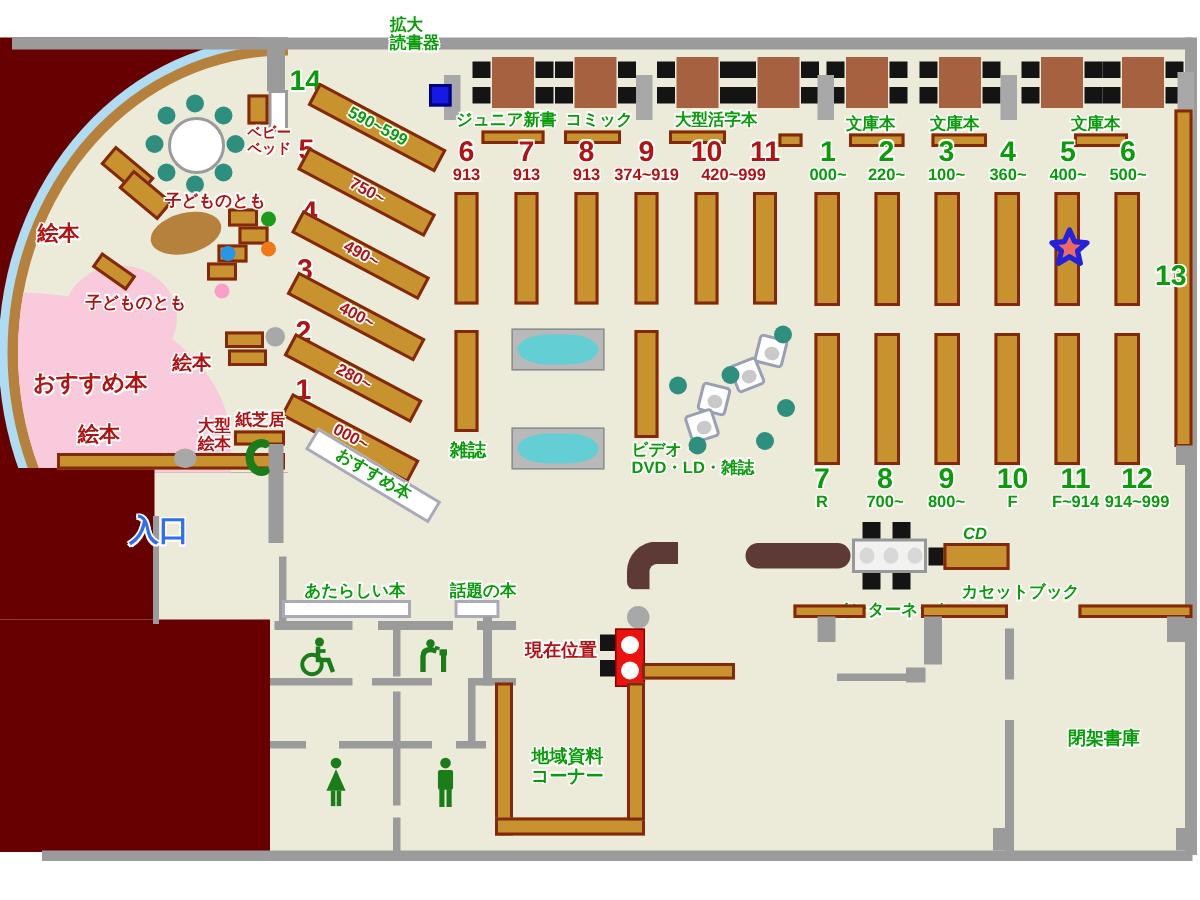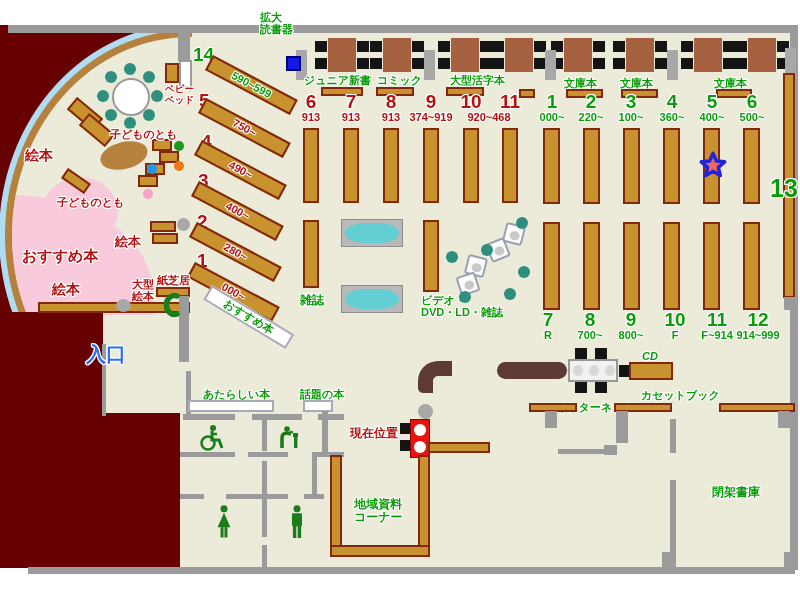--- a/index.html
+++ b/index.html
@@ -102,21 +102,21 @@
   <div class="grp" style="left:363px;top:93px;">
       <div class="cnum red">8</div>
       <div class="crng red">913</div>
     </div>
   <div class="grp" style="left:403px;top:93px;">
       <div class="cnum red">9</div>
       <div class="crng red">374~919</div>
     </div>
   <div class="grp" style="left:443px;top:93px;">
       <div class="cnum red">10</div>
-      <div class="crng red shiftr">920~468</div>
+      <div class="crng red shiftr">420~999</div>
     </div>
   <div class="grp" style="left:482px;top:93px;">
       <div class="cnum red">11</div>
       <div class="crng red"></div>
     </div>
 
   <div class="grp" style="left:524px;top:93px;">
       <div class="cnum lbl0" style="color:#0b9c0b">1</div>
       <div class="crng" style="color:#0b9c0b">000~</div>
     </div>
@@ -163,21 +163,21 @@
   <div class="shelf" style="left:703px;top:222px;width:17px;height:88px;"></div>
   <div class="shelf" style="left:743px;top:222px;width:17px;height:88px;"></div>
   <div class="shelf" style="left:783px;top:73px;width:12px;height:225px;"></div>
   <div class="wall" style="left:784px;top:297px;width:12px;height:13px;"></div>
 
   <div style="position:absolute;left:699px;top:151px;width:28px;height:28px;">
     <svg width="28" height="28" viewBox="0 0 24 24">
         <path d="M12 2 L14.9 8.6 L22 9.3 L16.6 14 L18.2 21 L12 17.3 L5.8 21 L7.4 14 L2 9.3 L9.1 8.6 Z" fill="#ee6a60" stroke="#2222dd" stroke-width="3" stroke-linejoin="round"></path>
       </svg>
   </div>
-  <div class="lbl" style="left:770px;top:174px;font-size:25px;">13</div>
+  <div class="lbl" style="left:770px;top:174px;font-size:19px;">13</div>
 
   <div class="grp" style="left:520px;top:311px;">
       <div class="cnum" style="color:#0b9c0b">7</div>
       <div class="crng" style="color:#0b9c0b">R</div>
     </div>
   <div class="grp" style="left:562px;top:311px;">
       <div class="cnum" style="color:#0b9c0b">8</div>
       <div class="crng" style="color:#0b9c0b">700~</div>
     </div>
   <div class="grp" style="left:603px;top:311px;">

